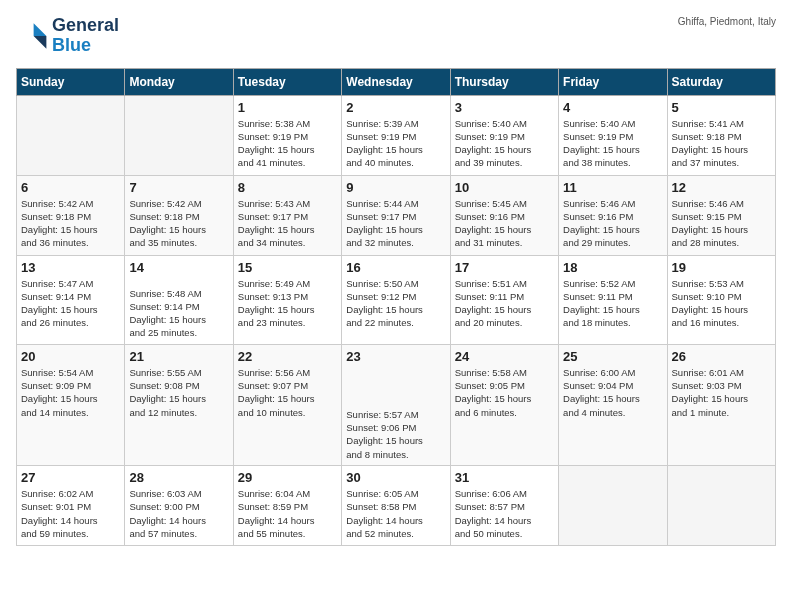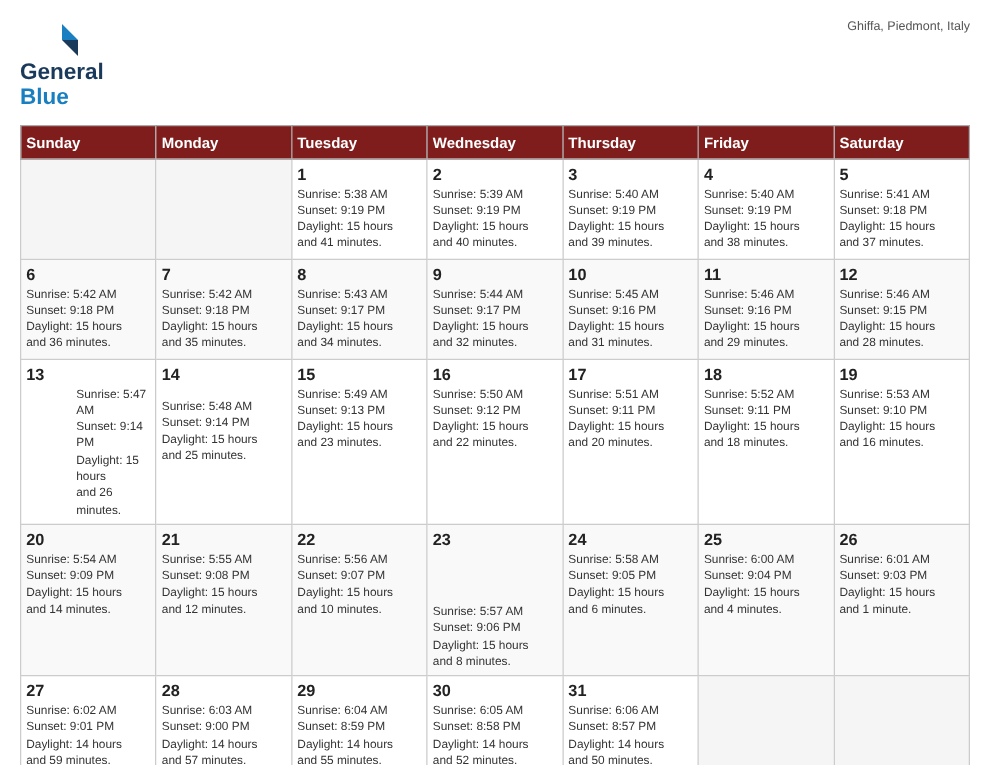--- a/index.html
+++ b/index.html
@@ -12,21 +12,20 @@
     }
     .header {
       display: flex;
       justify-content: space-between;
       align-items: flex-start;
       margin-bottom: 12px;
     }
     .logo {
       display: flex;
       align-items: center;
-      flex-direction: column;
     }
     .logo-text {
       font-size: 18px;
       font-weight: bold;
       color: #1a3a5c;
       line-height: 1.1;
     }
     .logo-blue { color: #1a7fc1; }
     .logo-icon {
       width: 32px;
@@ -45,21 +44,21 @@
     .location {
       font-size: 10px;
       color: #555;
     }
     table {
       width: 100%;
       border-collapse: collapse;
       font-size: 11px;
     }
     thead tr th {
-      background: #7f1d1d;
+      background: #0c4a6e;
       color: #fff;
       font-size: 12px;
       font-weight: bold;
       padding: 6px 4px;
       text-align: left;
       border: 1px solid #aaa;
     }
     tbody tr td {
       border: 1px solid #ccc;
       vertical-align: top;
@@ -206,21 +205,21 @@
           <div class="day-number">12</div>
           <div class="day-info" style="white-space: pre-line;">Sunrise: 5:46 AM
 Sunset: 9:15 PM
 Daylight: 15 hours
 and 28 minutes.</div>
         </td>
       </tr>
       <tr>
         <td>
           <div class="day-number">13</div>
-          <div class="day-info" style="white-space: pre-line; margin-left: 40px;">Sunrise: 5:47 AM
+          <div class="day-info" style="white-space: pre-line;">Sunrise: 5:47 AM
 Sunset: 9:14 PM
 Daylight: 15 hours
 and 26 minutes.</div>
         </td>
         <td>
           <div class="day-number">14</div>
           <div class="day-info" style="white-space: pre-line; margin-top: 12px;">Sunrise: 5:48 AM
 Sunset: 9:14 PM
 Daylight: 15 hours
 and 25 minutes.</div>

